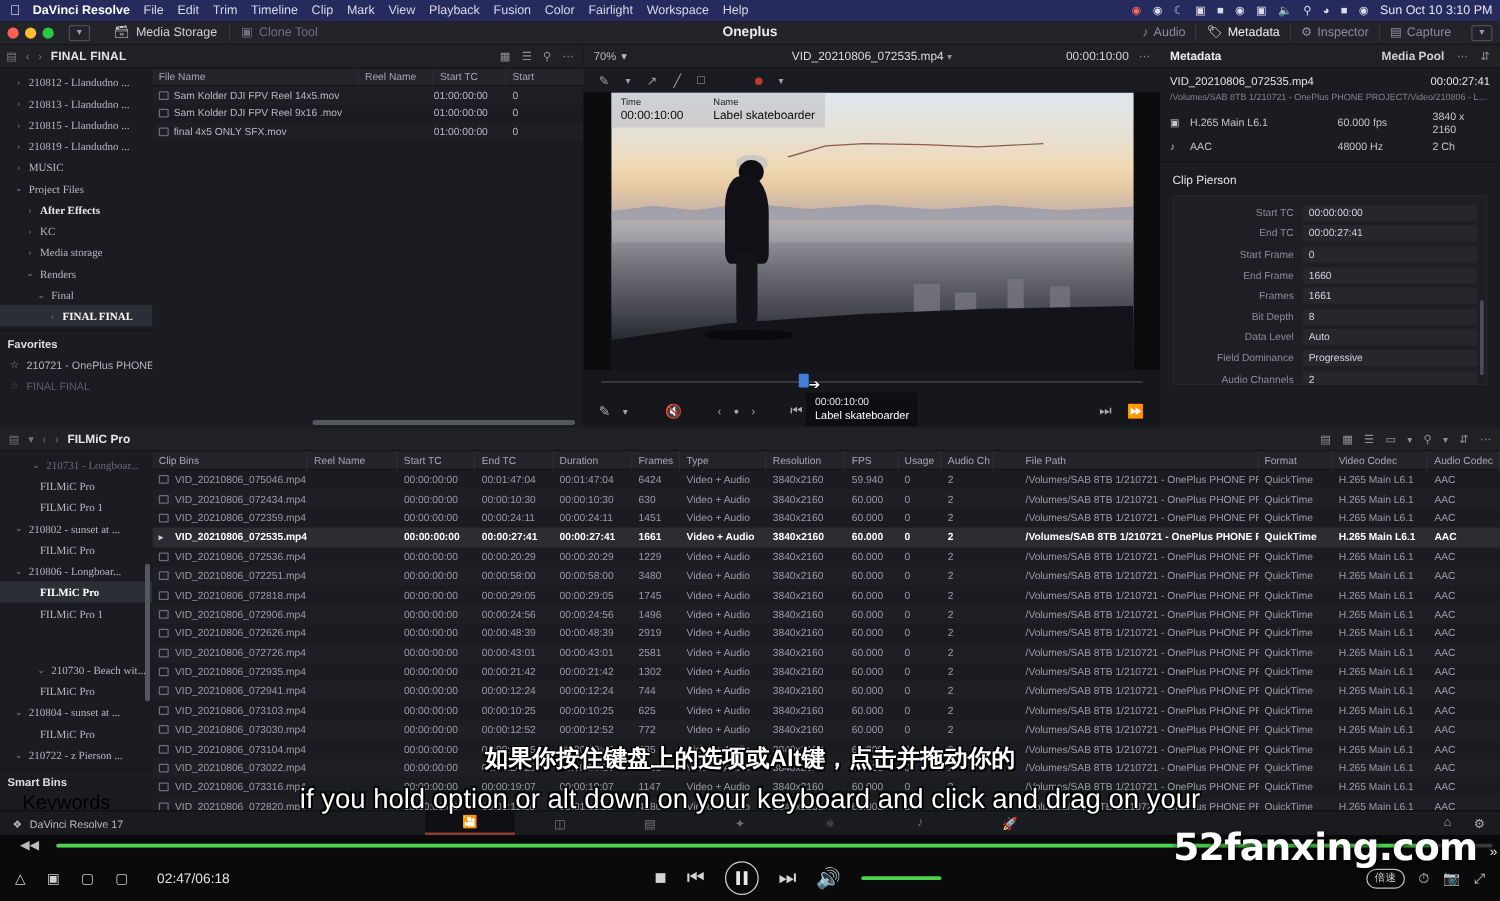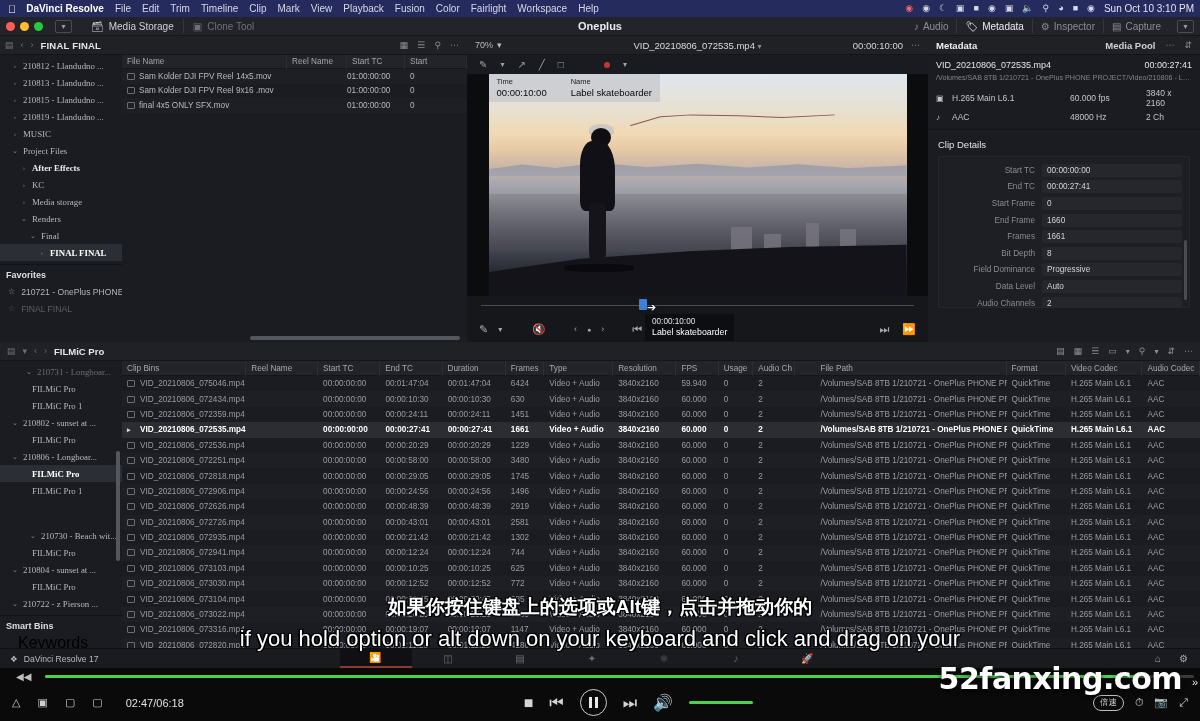--- a/index.html
+++ b/index.html
@@ -548,21 +548,21 @@
           <span class="b">60.000 fps</span>
           <span class="c">3840 x 2160</span>
         </div>
         <div class="mt-spec" style="margin-top:4px;">
           <span class="ic">♪</span>
           <span class="a">AAC</span>
           <span class="b">48000 Hz</span>
           <span class="c">2 Ch</span>
         </div>
       </div>
-      <div class="meta-sec">Clip Details</div>
+      <div class="meta-sec">Clip Pierson</div>
       <div class="meta-box">
         <div id="meta-rows">
             <div class="mrow">
               <span class="k">Start TC</span>
               <span class="v">00:00:00:00</span>
             </div>
             <div class="mrow">
               <span class="k">End TC</span>
               <span class="v">00:00:27:41</span>
             </div>
@@ -576,26 +576,26 @@
             </div>
             <div class="mrow">
               <span class="k">Frames</span>
               <span class="v">1661</span>
             </div>
             <div class="mrow">
               <span class="k">Bit Depth</span>
               <span class="v">8</span>
             </div>
             <div class="mrow">
+              <span class="k">Data Level</span>
+              <span class="v">Auto</span>
+            </div>
+            <div class="mrow">
               <span class="k">Field Dominance</span>
               <span class="v">Progressive</span>
-            </div>
-            <div class="mrow">
-              <span class="k">Data Level</span>
-              <span class="v">Auto</span>
             </div>
             <div class="mrow">
               <span class="k">Audio Channels</span>
               <span class="v">2</span>
             </div>
           </div>
         <div class="meta-scroll"></div>
       </div>
     </div>
 

